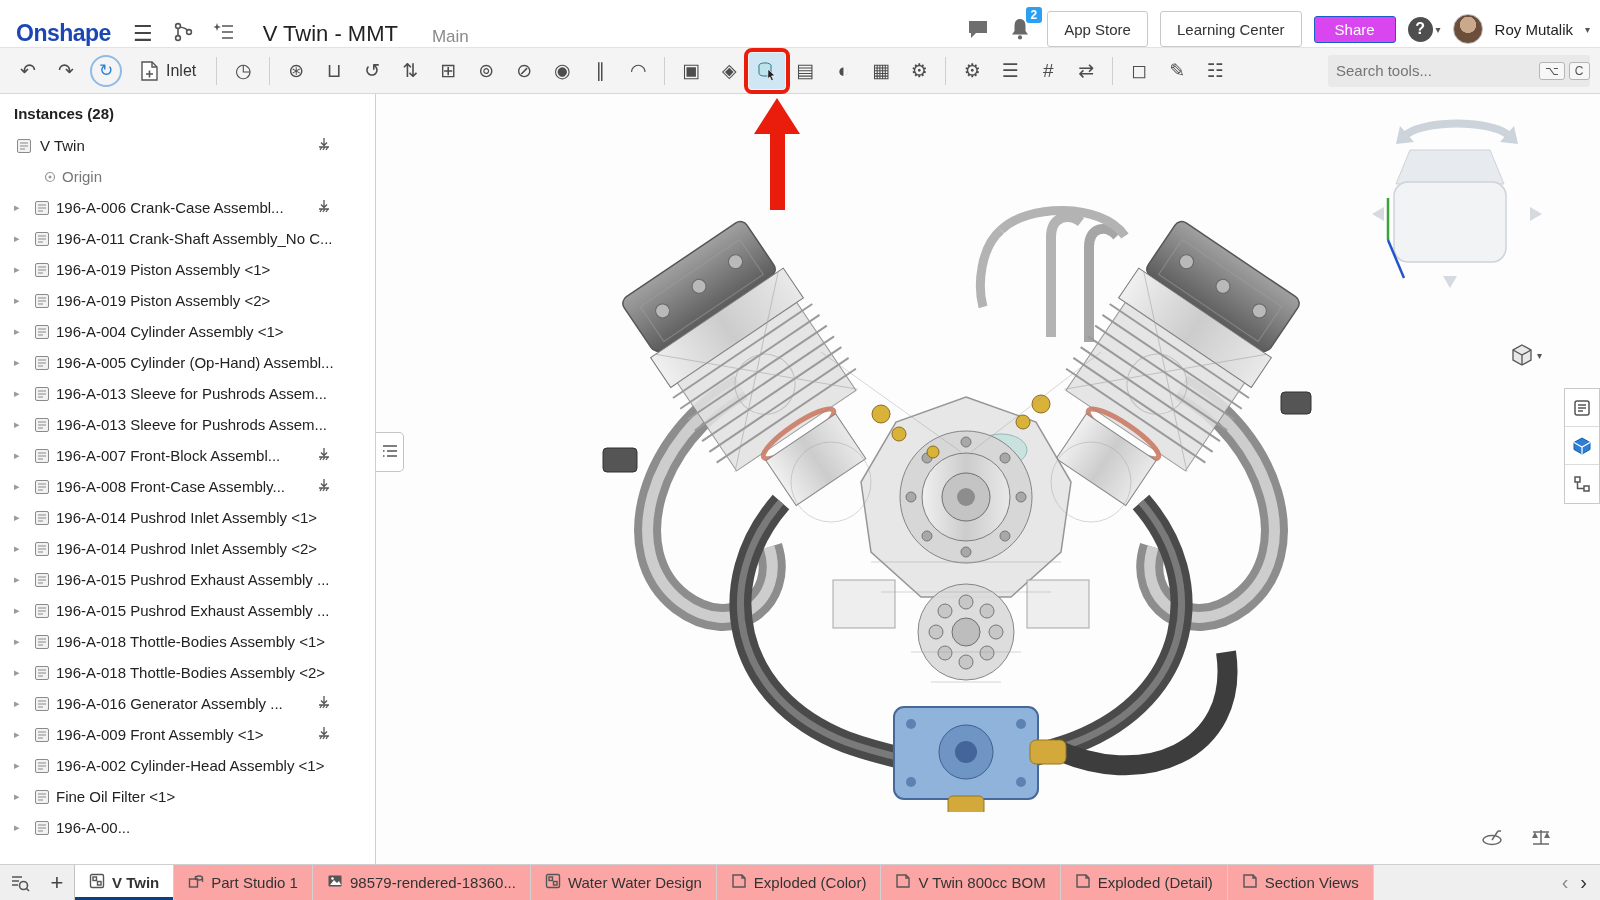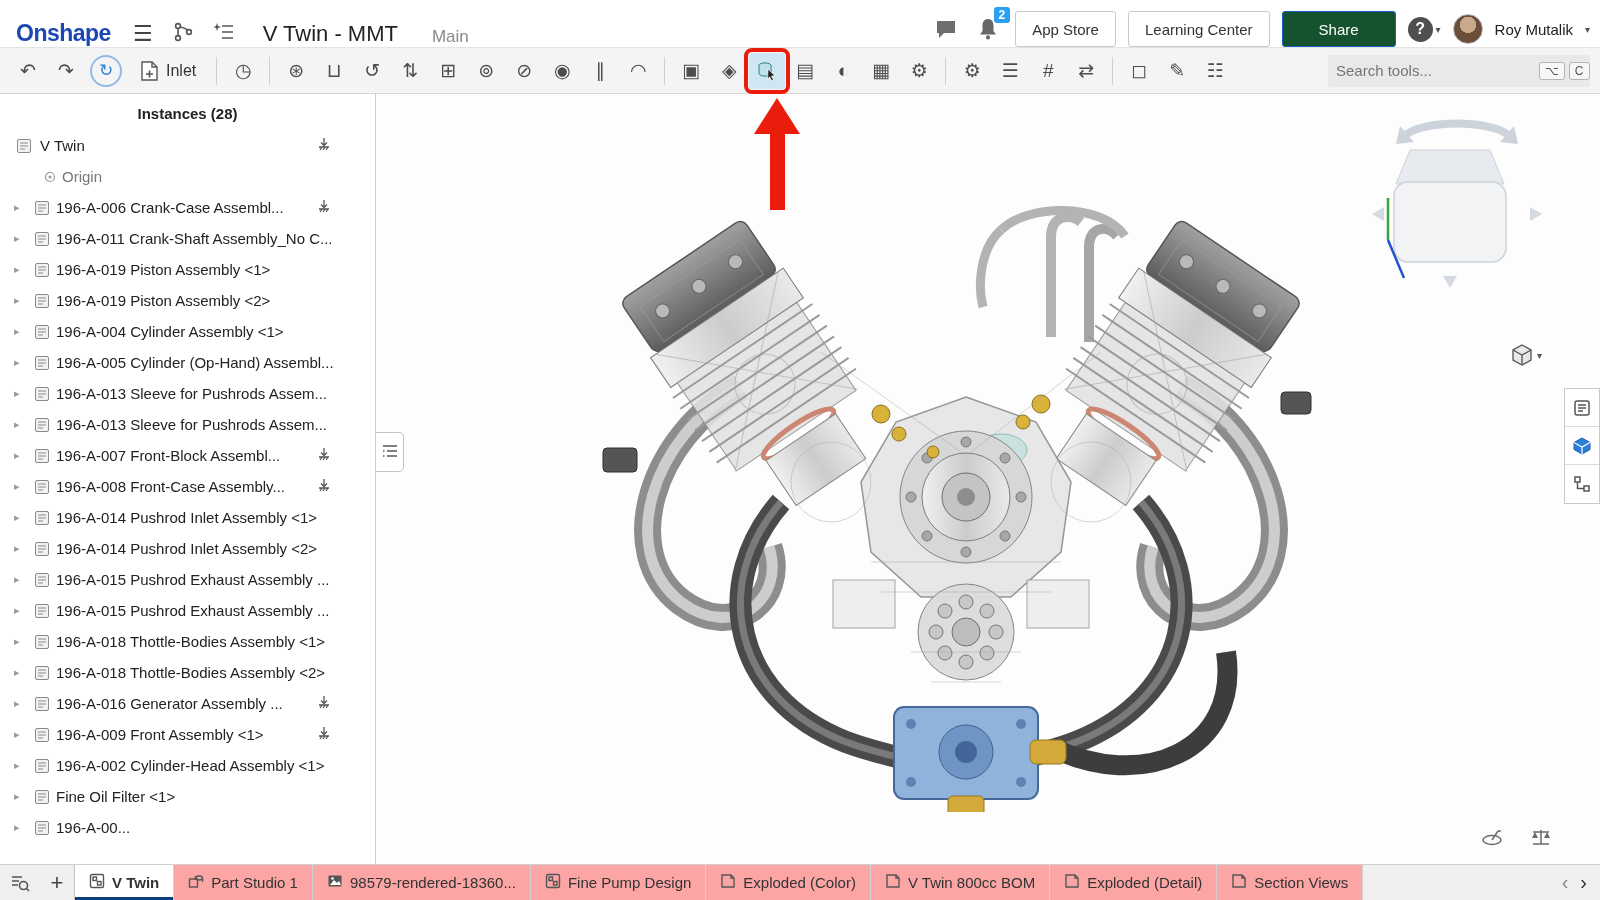--- a/index.html
+++ b/index.html
@@ -9,41 +9,41 @@
   .topbar { height:48px; display:flex; align-items:flex-end; padding:0 10px; background:#fff; border-bottom:1px solid #e3e3e3; gap:10px; }
   .logo { font-size:23px; font-weight:bold; color:#1b46b4; letter-spacing:-0.5px; padding:0 6px; }
   .menu-glyph { font-size:22px; color:#444; padding:0 6px; cursor:pointer; }
   .hdr-icon { width:30px; height:30px; display:flex; align-items:center; justify-content:center; cursor:pointer; }
   .doc-title { font-size:22px; font-weight:normal; color:#222; margin-left:14px; white-space:nowrap; }
   .doc-workspace { font-size:17px; color:#8a8a8a; margin-left:24px; }
   .topbar-right { margin-left:auto; display:flex; align-items:center; gap:12px; }
   .bell-wrap { position:relative; }
   .badge { position:absolute; top:-7px; right:-7px; background:#2b9ff2; color:#fff; border-radius:3px; font-size:12px; font-weight:bold; padding:1px 5px; }
   .hdr-btn { height:36px; padding:0 16px; background:#fff; border:1px solid #c9c9c9; border-radius:3px; font-size:15px; color:#333; cursor:pointer; font-family:inherit; white-space:nowrap; }
-  .share-btn { height:36px; padding:0 36px; background:#14532d; border:1px solid #1a5dc8; border-radius:3px; font-size:15px; color:#fff; cursor:pointer; font-family:inherit; }
+  .share-btn { height:27px; padding:0 20px; background:#d946ef; border:1px solid #1a5dc8; border-radius:3px; font-size:15px; color:#fff; cursor:pointer; font-family:inherit; }
   .help-circle { width:25px; height:25px; border-radius:50%; background:#4f4f4f; color:#fff; font-weight:bold; font-size:16px; display:flex; align-items:center; justify-content:center; cursor:pointer; }
   .caret { font-size:10px; color:#555; }
   .avatar { width:30px; height:30px; border-radius:50%; background:radial-gradient(circle at 50% 35%, #c9a88c 0 35%, #6b4f3a 36% 100%); border:1px solid #bbb; }
   .user-name { font-size:15px; font-weight:normal; color:#222; white-space:nowrap; }
 
   
   .toolbar { height:46px; background:#f4f4f4; border-bottom:1px solid #d7d7d7; display:flex; align-items:center; padding:0 10px; gap:2px; }
   .tool-icon { width:36px; height:36px; display:flex; align-items:center; justify-content:center; font-size:19px; color:#4d4d4d; background:transparent; border:none; border-radius:3px; cursor:pointer; font-family:inherit; flex:0 0 auto; }
   .tool-icon.accent { color:#2b7fd4; border:2px solid #8fbbe4; border-radius:50%; width:32px; height:32px; margin:0 4px; font-size:17px; }
   .tool-icon.highlighted { background:#cfe7f5; outline:4px solid #ea1c0c; outline-offset:1px; }
   .tool-sep { width:1px; height:28px; background:#cfcfcf; margin:0 6px; flex:0 0 auto; }
   .insert-btn { height:36px; display:flex; align-items:center; gap:7px; padding:0 12px; border:none; background:transparent; border-radius:3px; cursor:pointer; font-family:inherit; font-size:16px; color:#333; flex:0 0 auto; }
   .search-tools { margin-left:auto; display:flex; align-items:center; background:#e9e9e9; border-radius:3px; height:32px; padding:0 8px; width:262px; }
   .search-tools input { border:none; background:transparent; outline:none; font-size:15px; color:#555; font-family:inherit; flex:1; }
   .kbd { border:1px solid #b5b5b5; background:#f7f7f7; border-radius:3px; font-size:12px; color:#555; padding:1px 5px; margin-left:4px; }
 
   
   .main { display:flex; height:770px; position:relative; }
   .instances { width:376px; background:#fff; border-right:1px solid #cfcfcf; overflow:hidden; flex:0 0 auto; }
-  .inst-title { font-size:15px; font-weight:bold; color:#222; padding:11px 14px 8px;text-align:center; }
+  .inst-title { font-size:15px; font-weight:bold; color:#222; padding:11px 14px 8px; }
   .tree-row { height:31px; display:flex; align-items:center; position:relative; padding-left:14px; cursor:pointer; }
   .tree-row .chev { width:20px; font-size:11px; color:#9a9a9a; flex:0 0 auto; }
   .tree-row .inst-icon { width:22px; flex:0 0 auto; display:flex; align-items:center; }
   .tree-row .lbl { font-size:15px; color:#222; white-space:nowrap; overflow:hidden; }
   .tree-row .anchor { position:absolute; right:44px; top:7px; }
   .row-root { padding-left:16px; }
   .row-root .lbl { margin-left:2px; }
   .row-origin { padding-left:44px; color:#777; }
   .row-origin .lbl { color:#777; font-size:15px; margin-left:6px; }
 
@@ -698,21 +698,21 @@
             <circle cx="5.5" cy="5.5" r="1.3" fill="#fff"></circle>
           </svg></span>
         <span>98579-rendered-18360...</span>
       </span>
       <span class="tab">
         <span><svg width="16" height="16" viewBox="0 0 16 16" fill="none" stroke="#555" stroke-width="1.4">
             <rect x="1.5" y="1.5" width="13" height="13" rx="1.5"></rect>
             <rect x="4" y="4" width="3.5" height="3.5"></rect>
             <rect x="8.5" y="8.5" width="3.5" height="3.5"></rect>
           </svg></span>
-        <span>Fine Pump Design</span>
+        <span>Water Water Design</span>
       </span>
       <span class="tab">
         <span><svg width="16" height="16" viewBox="0 0 16 16" fill="none" stroke="#555" stroke-width="1.4">
             <path d="M2 2 H11 L14 5 V14 H2 Z"></path>
             <path d="M11 2 V5 H14"></path>
           </svg></span>
         <span>Exploded (Color)</span>
       </span>
       <span class="tab">
         <span><svg width="16" height="16" viewBox="0 0 16 16" fill="none" stroke="#555" stroke-width="1.4">

